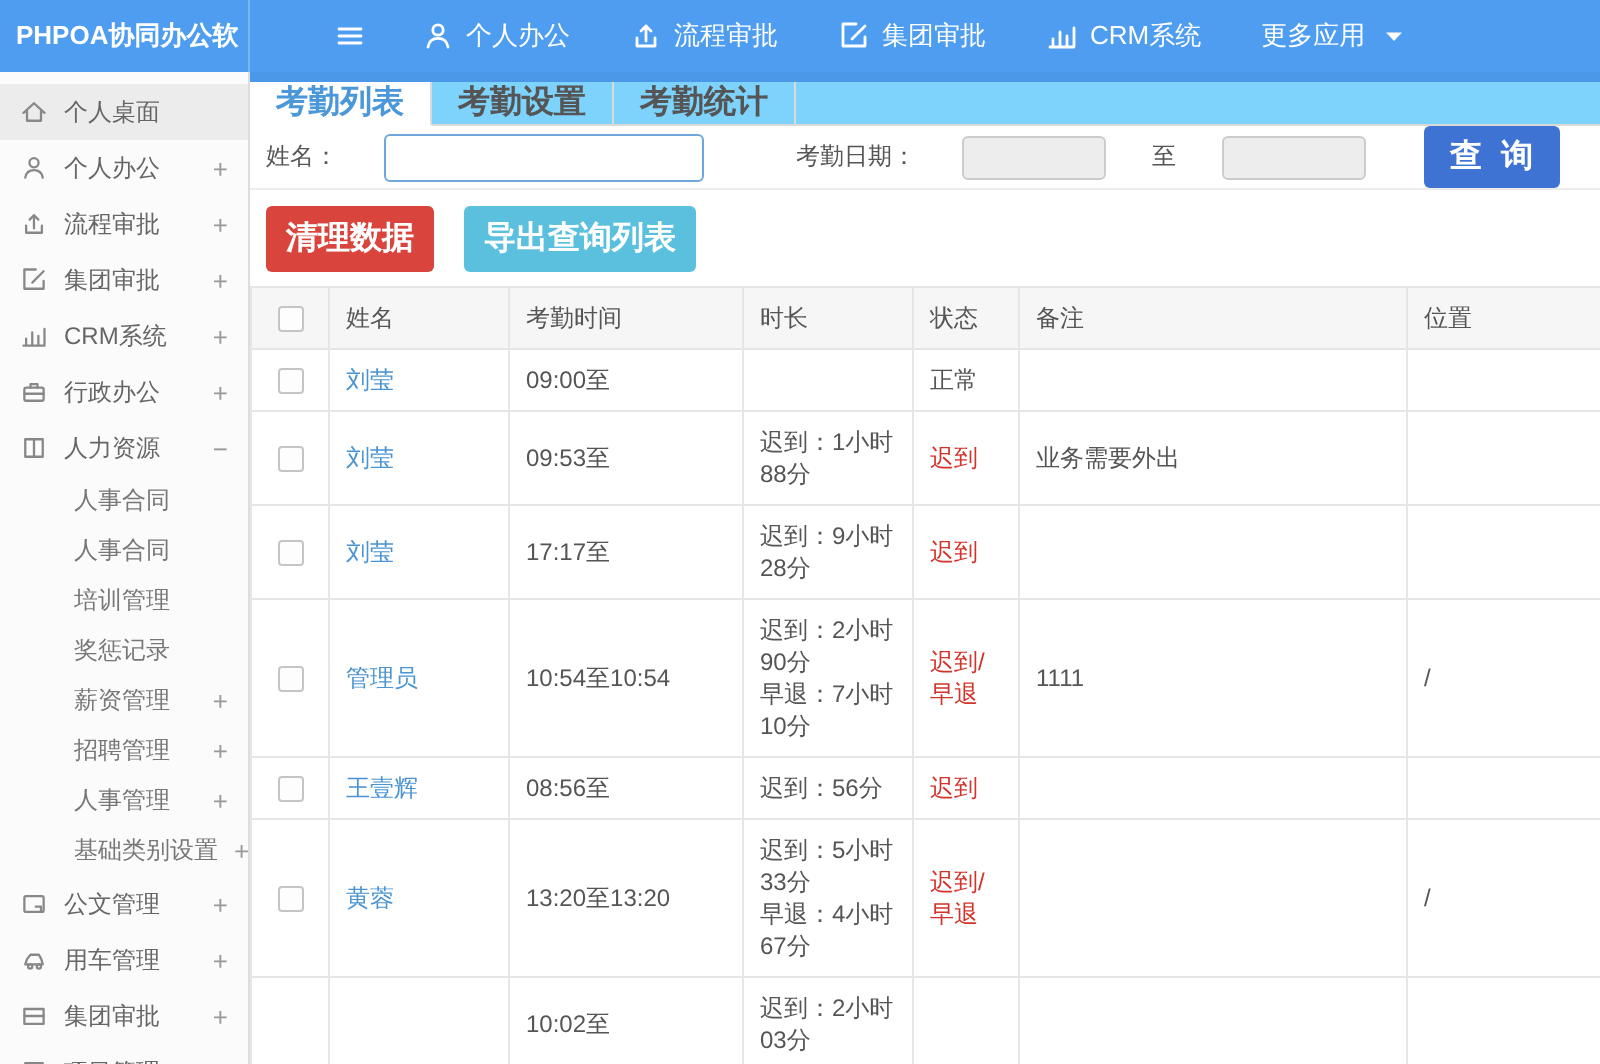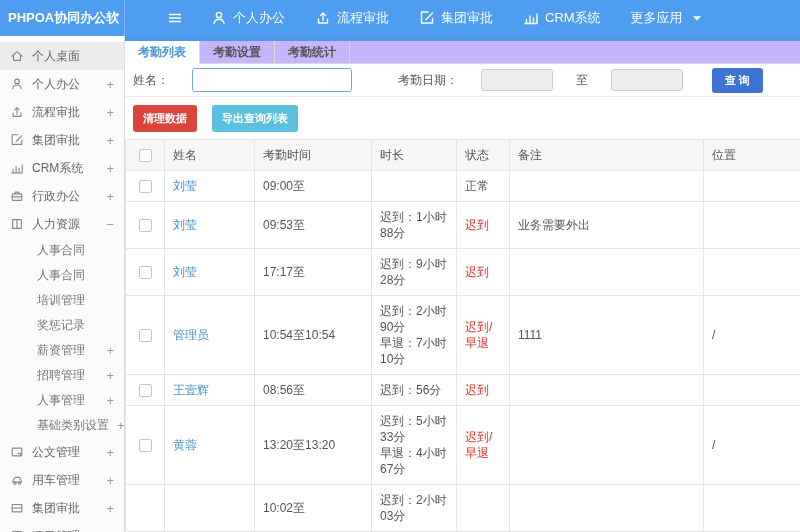--- a/index.html
+++ b/index.html
@@ -29,36 +29,36 @@
                cursor:pointer; white-space:nowrap; }
   .side-item.active { background:#ececec; }
   .side-item .expand { margin-left:auto; color:#999; font-size:13px; }
   .side-item.sub { padding-left:37px; height:25px; color:#777; }
   .side-item .icon { color:#888; }
 
   
   .main { flex:1; display:flex; flex-direction:column; background:#fff; min-width:0; }
   .strip { height:5px; background:#4b97e8; flex:0 0 5px; }
 
-  .tabs { display:flex; background:#c4b5fd; border-bottom:1px solid #d9d9d9; height:26px;
-          font-size:12px; font-weight:bold; color:#555; }
+  .tabs { display:flex; background:#7dd3fc; border-bottom:1px solid #d9d9d9; height:26px;
+          font-size:16px; font-weight:bold; color:#555; }
   .tab { padding:0 13px; display:flex; align-items:center; border-right:1px solid #d9d9d9;
          cursor:pointer; }
   .tab.active { background:#fff; color:#4a97d9; border-bottom:1px solid #fff; margin-bottom:-1px; }
 
   .filter { display:flex; align-items:center; height:37px; padding:0 8px; gap:23px;
             border-bottom:1px solid #ececec; font-size:12px; color:#555; }
   .filter label { white-space:nowrap; }
   .name-input { width:160px; height:24px; border:1px solid #6fa7dd; border-radius:3px;
                 padding:0 6px; font-size:12px; outline:none; }
   .date-input { width:72px; height:22px; border:1px solid #ccc; border-radius:3px;
                 background:#ededed; padding:0 5px; font-size:12px; }
   .date-label { margin-left:23px; }
-  .btn { border:none; color:#fff; font-size:11px; border-radius:3px; cursor:pointer;
-         font-family:Liberation Serif, serif; }
+  .btn { border:none; color:#fff; font-size:16px; border-radius:3px; cursor:pointer;
+         font-family:Liberation Mono, monospace; }
   .btn-query { background:#3e73d4; padding:5px 13px; margin-left:6px; font-weight:bold; }
 
   .actions { display:flex; gap:15px; padding:8px 8px 7px 8px; }
   .btn-danger { background:#d9443c; padding:6px 10px; font-weight:bold; }
   .btn-info   { background:#5bc0de; padding:6px 10px; font-weight:bold;text-align:right; }
 
   
   table { width:100%; border-collapse:collapse; font-size:12px; color:#555; table-layout:fixed; }
   th, td { border:1px solid #e6e6e6; padding:7px 8px; text-align:left; font-weight:normal;
            vertical-align:middle; word-wrap:break-word; line-height:16px; }

